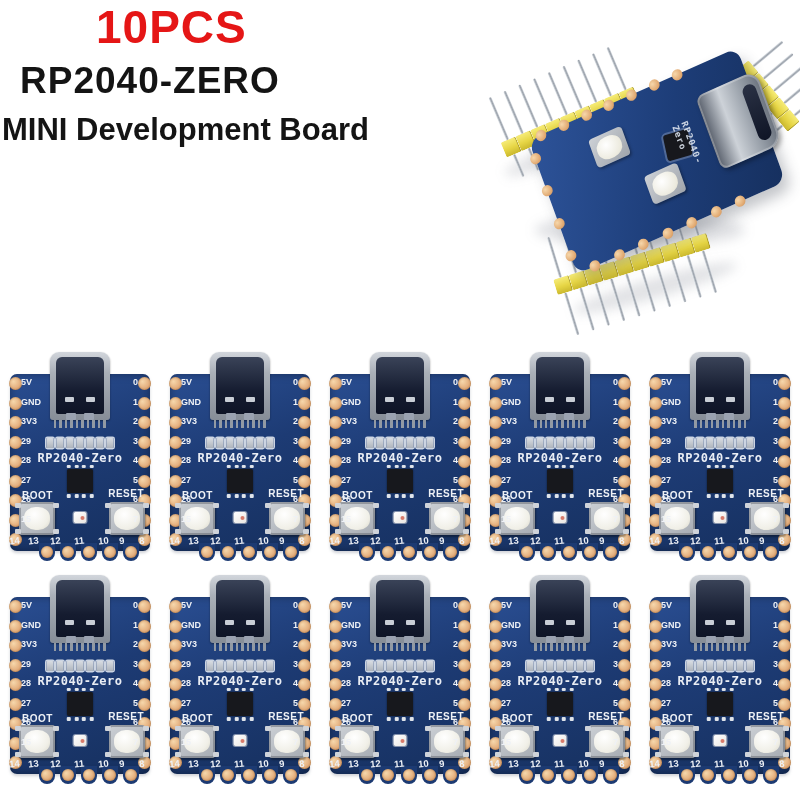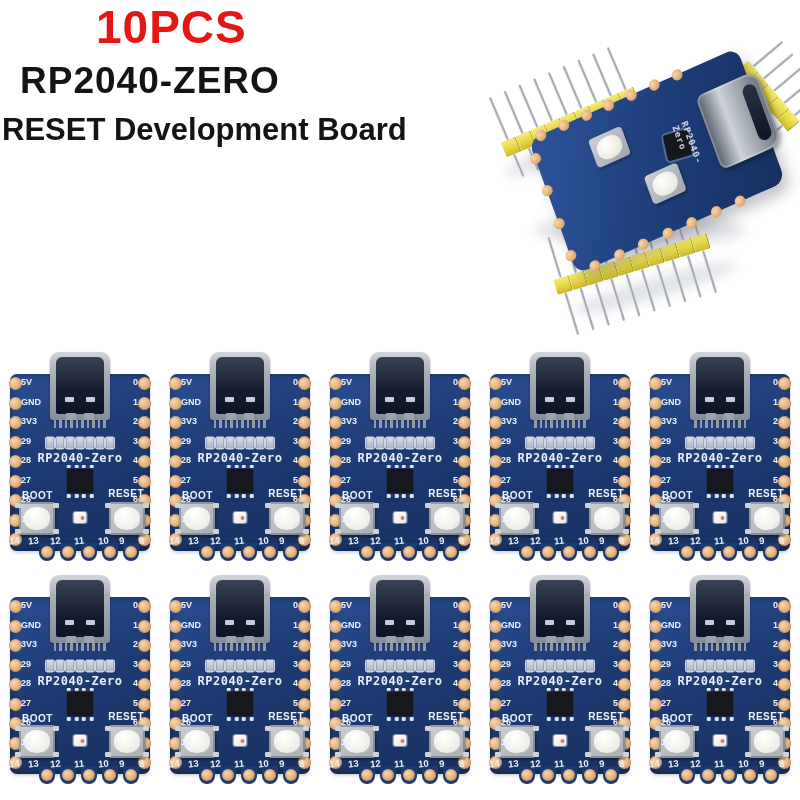--- a/index.html
+++ b/index.html
@@ -98,21 +98,21 @@
   .pinlab{position:absolute;font:bold 9px "Liberation Sans",sans-serif;color:#eef1f6;white-space:nowrap;}
   .pinlab.right{text-align:right;}
   .botlab{position:absolute;top:183px;font:bold 9.5px "Liberation Sans",sans-serif;color:#eef1f6;
       transform:rotate(-6deg);}
 </style>
 </head>
 <body>
 
 <div class="hdr" id="qty">10PCS</div>
 <div class="hdr" id="title">RP2040-ZERO</div>
-<div class="hdr" id="subtitle">RESET Development Board</div>
+<div class="hdr" id="subtitle">MINI Development Board</div>
 
 <div id="photo">
   <div class="softshadow" style="left:95px;top:195px;width:210px;height:34px;"></div>
   <div class="softshadow" style="left:60px;top:120px;width:140px;height:20px;transform:rotate(-22deg);"></div>
   <div class="softshadow" style="left:130px;top:260px;width:170px;height:20px;transform:rotate(-16deg);"></div>
 
   <div class="pinheader" id="ph-top" style="left:58px;top:96px;transform:rotate(-23deg);--up:46px;--dn:24px;">
       <div class="seg"></div>
       <div class="seg"></div>
       <div class="seg"></div>

